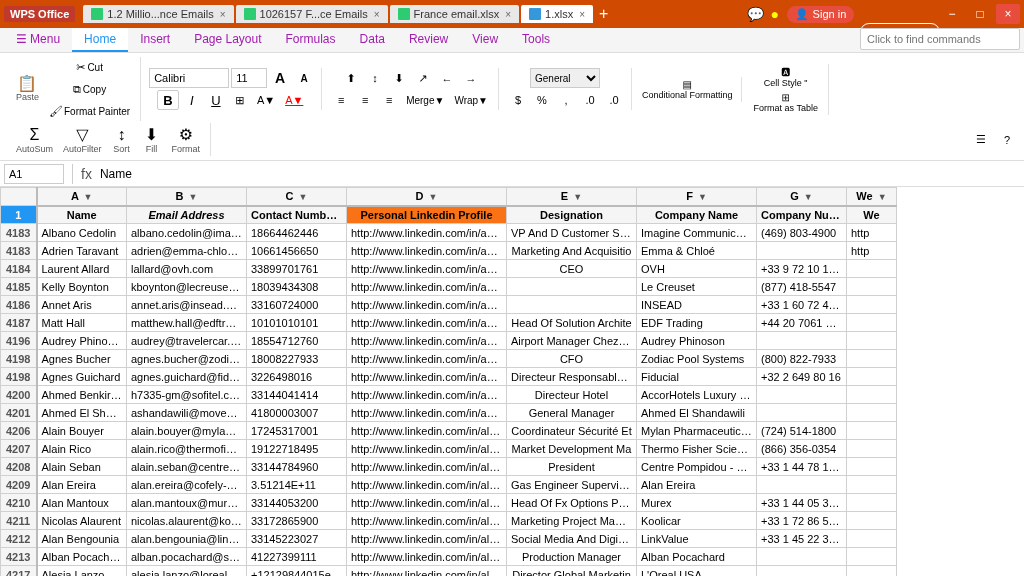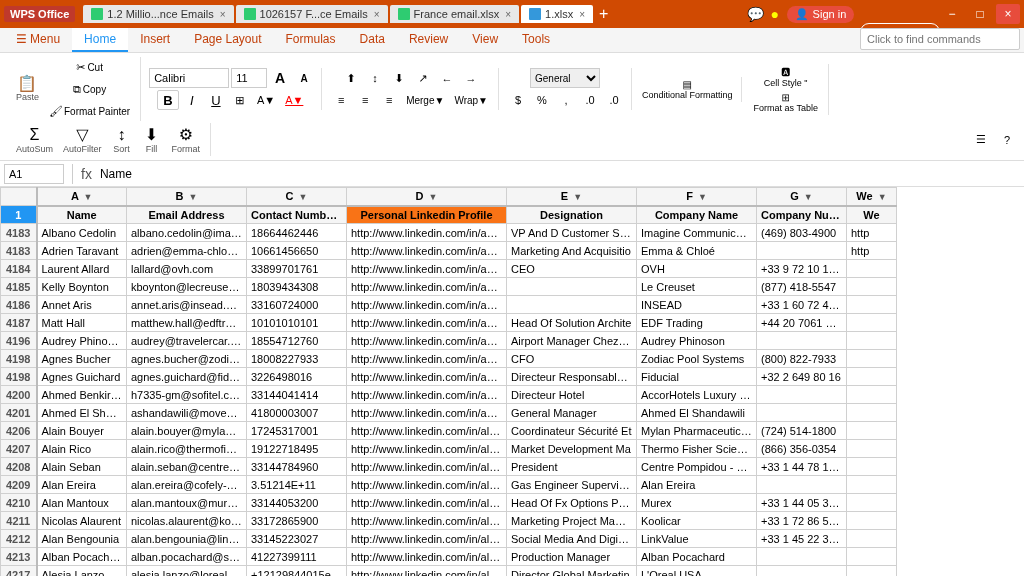--- a/index.html
+++ b/index.html
@@ -17,21 +17,21 @@
     #title-bar .tab-new { color: white; font-size: 16px; margin: 0 4px; cursor: pointer; }
     #title-bar .win-controls { display: flex; gap: 4px; align-items: center; }
     #title-bar .win-btn { width: 24px; height: 20px; display: flex; align-items: center; justify-content: center; cursor: pointer; color: white; font-size: 12px; border-radius: 2px; }
     #title-bar .sign-in-btn { background: #e74c3c; color: white; border: none; padding: 2px 8px; border-radius: 10px; font-size: 11px; cursor: pointer; display: flex; align-items: center; gap: 4px; }
     #title-bar .premium-btn { background: transparent; color: white; border: 1px solid white; padding: 2px 8px; border-radius: 10px; font-size: 11px; cursor: pointer; }
     #title-bar .extra-icons { display: flex; gap: 6px; align-items: center; padding: 0 8px; }
 
     
     #ribbon { background: white; border-bottom: 1px solid #ddd; }
     #ribbon-tabs { display: flex; background: #f5f5f5; border-bottom: 1px solid #ddd; padding: 0 4px; }
-    #ribbon-tabs .r-tab { padding: 4px 12px; font-size: 12px; cursor: pointer; color: #c2410c; border-bottom: 2px solid transparent; }
+    #ribbon-tabs .r-tab { padding: 4px 12px; font-size: 12px; cursor: pointer; color: #a21caf; border-bottom: 2px solid transparent; }
     #ribbon-content { display: flex; align-items: center; padding: 4px 6px; gap: 2px; min-height: 52px; flex-wrap: wrap; }
     .ribbon-group { display: flex; flex-direction: column; align-items: center; border-right: 1px solid #e0e0e0; padding: 0 6px; gap: 2px; }
     .ribbon-group-row { display: flex; align-items: center; gap: 2px; }
     .r-btn { display: flex; flex-direction: column; align-items: center; justify-content: center; padding: 2px 4px; cursor: pointer; border-radius: 2px; font-size: 10px; min-width: 28px; }
     .r-btn .r-icon { font-size: 16px; line-height: 1; }
     .r-btn .r-label { font-size: 9px; color: #555; }
     .r-btn-sm { display: flex; align-items: center; justify-content: center; padding: 2px 4px; cursor: pointer; border-radius: 2px; font-size: 11px; min-width: 22px; height: 20px; }
     .font-name-box { border: 1px solid #ccc; padding: 1px 4px; width: 80px; font-size: 11px; height: 20px; }
     .font-size-box { border: 1px solid #ccc; padding: 1px 4px; width: 36px; font-size: 11px; height: 20px; }
     .cell-style-area { display: flex; flex-direction: column; align-items: center; border-right: 1px solid #e0e0e0; padding: 0 6px; min-width: 70px; }
@@ -50,21 +50,21 @@
 
     .table-wrapper { overflow: auto; flex: 1; }
     table { border-collapse: collapse; font-size: 11px; white-space: nowrap; }
     table td, table th { border: 1px solid #d0d0d0; padding: 1px 4px; height: 18px; min-width: 20px; }
     table .row-num { background: #f5f5f5; text-align: center; font-weight: bold; color: #555; min-width: 36px; width: 36px; border-right: 2px solid #bbb; position: sticky; left: 0; }
     table .row-num.active { background: #2196f3; color: white; }
     .col-a { width: 90px; min-width: 90px; max-width: 90px; overflow: hidden; text-overflow: ellipsis; }
     .col-b { width: 120px; min-width: 120px; max-width: 120px; overflow: hidden; text-overflow: ellipsis; }
     .col-c { width: 100px; min-width: 100px; max-width: 100px; overflow: hidden; text-overflow: ellipsis; }
     .col-d { width: 160px; min-width: 160px; max-width: 160px; overflow: hidden; text-overflow: ellipsis; }
-    .col-e { width: 130px; min-width: 130px; max-width: 130px; overflow: hidden; text-overflow: ellipsis; }
+    .col-e { width: 130px; min-width: 130px; max-width: 130px; overflow: hidden; text-overflow: ellipsis; text-align: center; }
     .col-f { width: 120px; min-width: 120px; max-width: 120px; overflow: hidden; text-overflow: ellipsis; }
     .col-g { width: 90px; min-width: 90px; max-width: 90px; overflow: hidden; text-overflow: ellipsis; }
     .col-h { width: 50px; min-width: 50px; max-width: 50px; overflow: hidden; text-overflow: ellipsis; }
     .filter-icon { font-size: 9px; color: #555; margin-left: 2px; }
 
     .bold { font-weight: bold; }
   </style>
 </head>
 <body>
 
@@ -268,21 +268,21 @@
             <td class="col-c" style="background: rgb(245, 245, 245); font-weight: bold; text-align: center; border-bottom: 2px solid rgb(187, 187, 187);">C <span class="filter-icon">▼</span></td>
             <td class="col-d" style="background: rgb(245, 245, 245); font-weight: bold; text-align: center; border-bottom: 2px solid rgb(187, 187, 187);">D <span class="filter-icon">▼</span></td>
             <td class="col-e" style="background: rgb(245, 245, 245); font-weight: bold; text-align: center; border-bottom: 2px solid rgb(187, 187, 187);">E <span class="filter-icon">▼</span></td>
             <td class="col-f" style="background: rgb(245, 245, 245); font-weight: bold; text-align: center; border-bottom: 2px solid rgb(187, 187, 187);">F <span class="filter-icon">▼</span></td>
             <td class="col-g" style="background: rgb(245, 245, 245); font-weight: bold; text-align: center; border-bottom: 2px solid rgb(187, 187, 187);">G <span class="filter-icon">▼</span></td>
             <td class="col-h" style="background: rgb(245, 245, 245); font-weight: bold; text-align: center; border-bottom: 2px solid rgb(187, 187, 187);">We <span class="filter-icon">▼</span></td>
           </tr>
           <tr>
             <td class="row-num active">1</td>
             <td class="col-a" style="font-weight: bold; background: rgb(245, 245, 245); text-align: center;">Name</td>
-            <td class="col-b" style="font-weight: bold; background: rgb(245, 245, 245); text-align: center;">Email Address</td>
+            <td class="col-b" style="font-weight: bold; background: rgb(245, 245, 245); text-align: center; font-style: italic;">Email Address</td>
             <td class="col-c" style="font-weight: bold; background: rgb(245, 245, 245); text-align: center;">Contact Number <span class="filter-icon" style="color:#2196f3;">▼</span></td>
             <td class="col-d" style="font-weight: bold; background: #f97316; text-align: center;">Personal Linkedin Profile</td>
             <td class="col-e" style="font-weight: bold; background: rgb(245, 245, 245); text-align: center;">Designation</td>
             <td class="col-f" style="font-weight: bold; background: rgb(245, 245, 245); text-align: center;">Company Name</td>
             <td class="col-g" style="font-weight: bold; background: rgb(245, 245, 245); text-align: center;">Company Numbe</td>
             <td class="col-h" style="font-weight: bold; background: rgb(245, 245, 245); text-align: center;">We</td>
           </tr>
           <tr>
             <td class="row-num">4183</td>
             <td class="col-a">Albano Cedolin</td>

